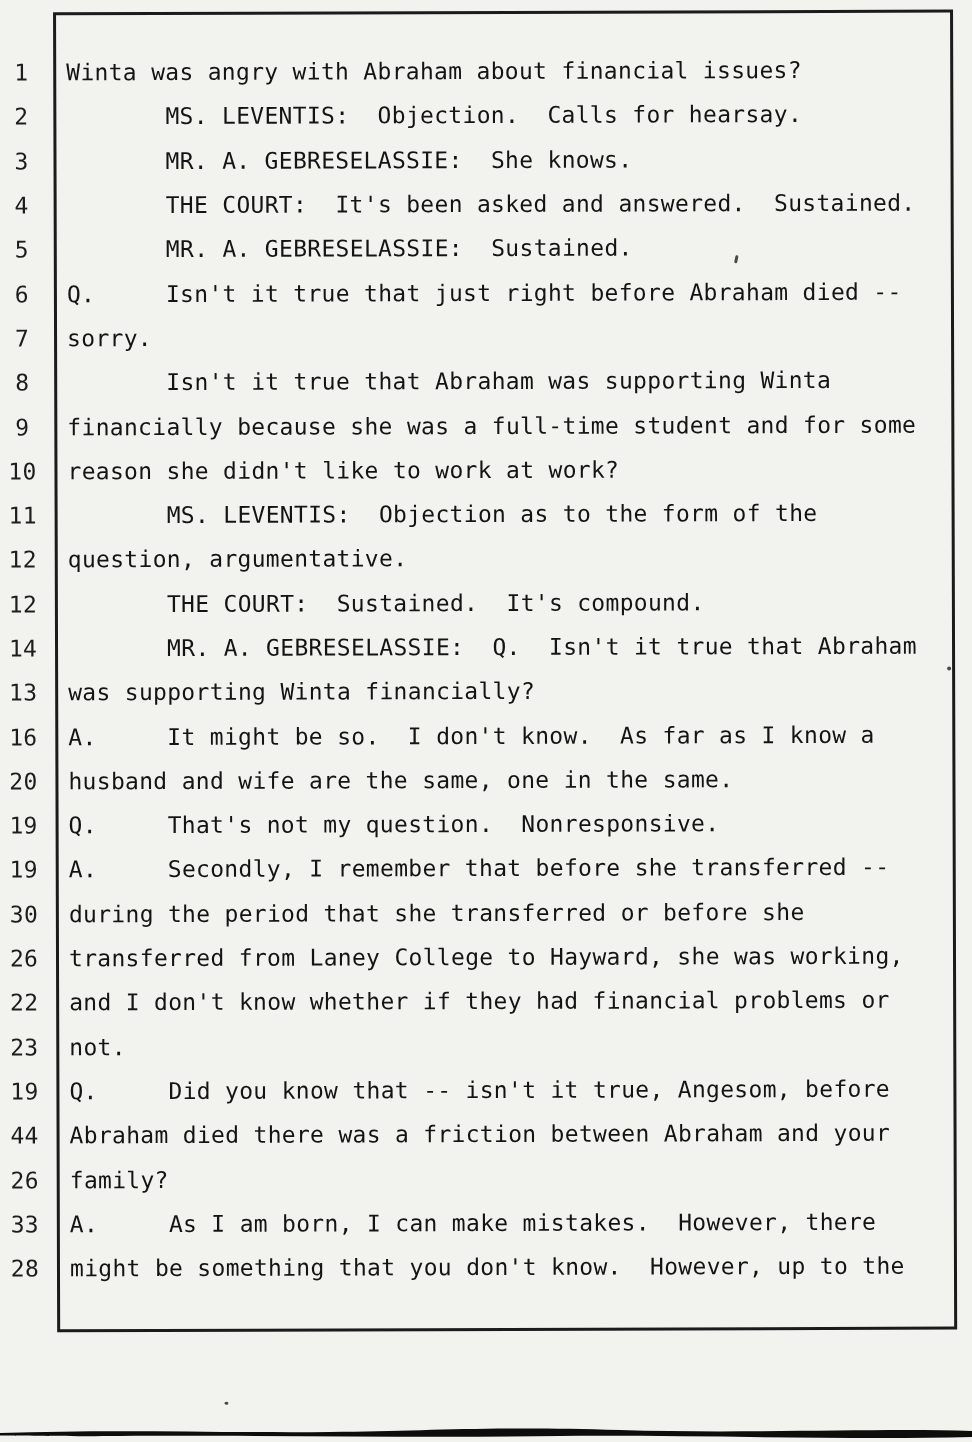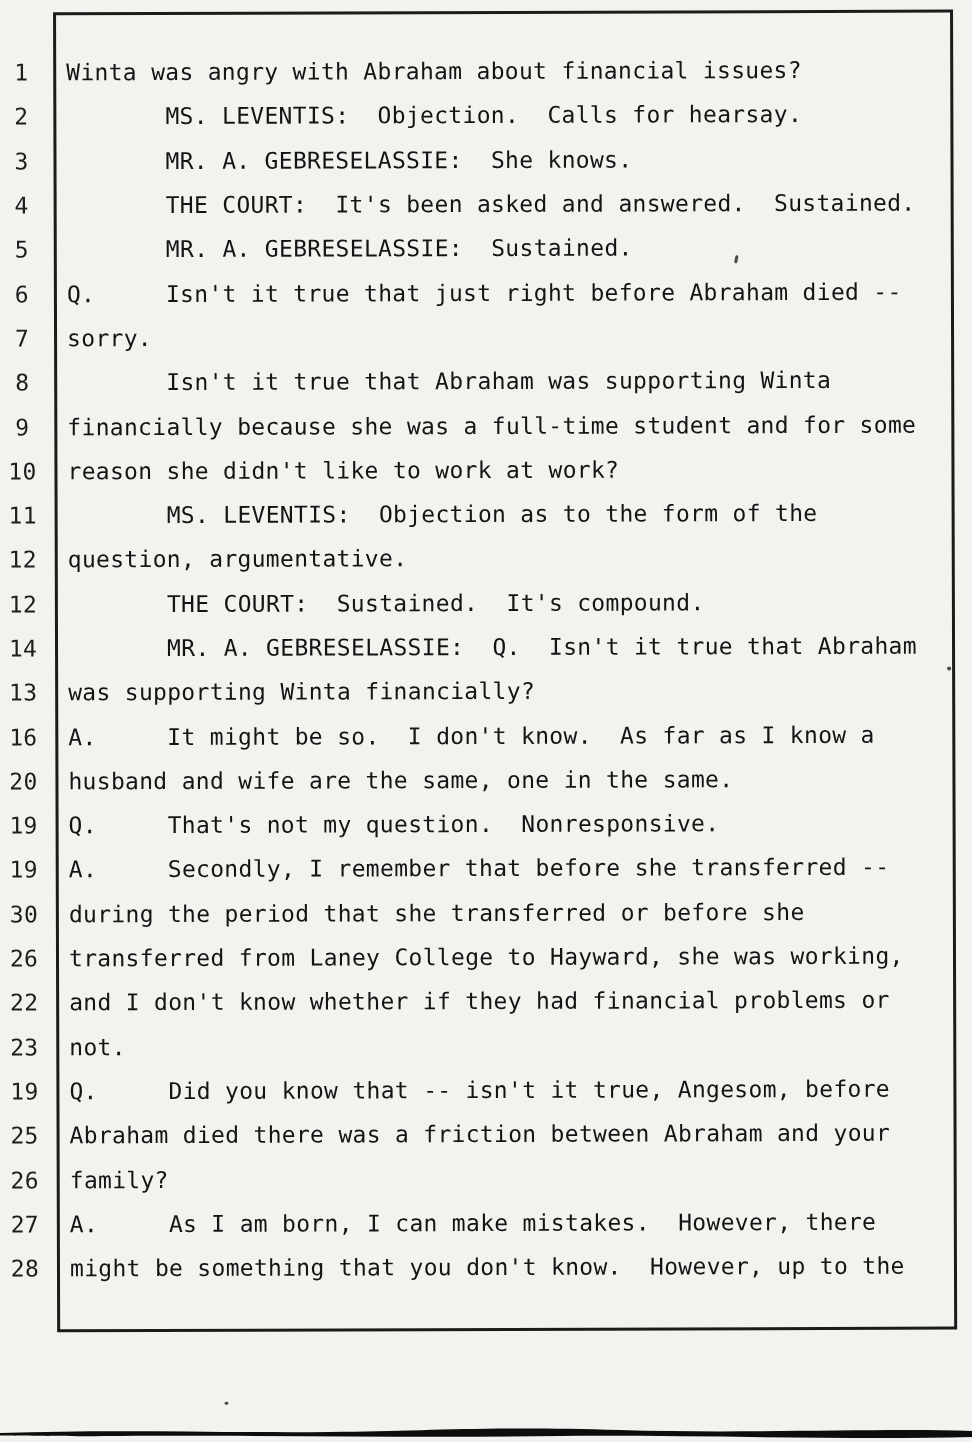--- a/index.html
+++ b/index.html
@@ -197,31 +197,31 @@
     <span class="num">23</span>
     <span class="txt">not.</span>
   </div>
 
   <div class="line">
     <span class="num">19</span>
     <span class="txt">Q.     Did you know that -- isn't it true, Angesom, before</span>
   </div>
 
   <div class="line">
-    <span class="num">25</span>
+    <span class="num">44</span>
     <span class="txt">Abraham died there was a friction between Abraham and your</span>
   </div>
 
   <div class="line">
     <span class="num">26</span>
     <span class="txt">family?</span>
   </div>
 
   <div class="line">
-    <span class="num">27</span>
+    <span class="num">33</span>
     <span class="txt">A.     As I am born, I can make mistakes.  However, there</span>
   </div>
 
   <div class="line">
     <span class="num">28</span>
     <span class="txt">might be something that you don't know.  However, up to the</span>
   </div>
 </div>
 
     <div class="speck quote" style="left:734px; top:256px;"></div>

